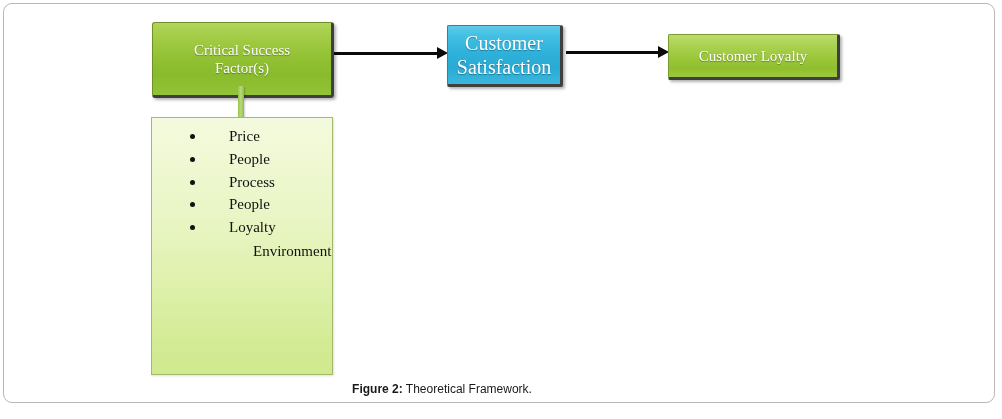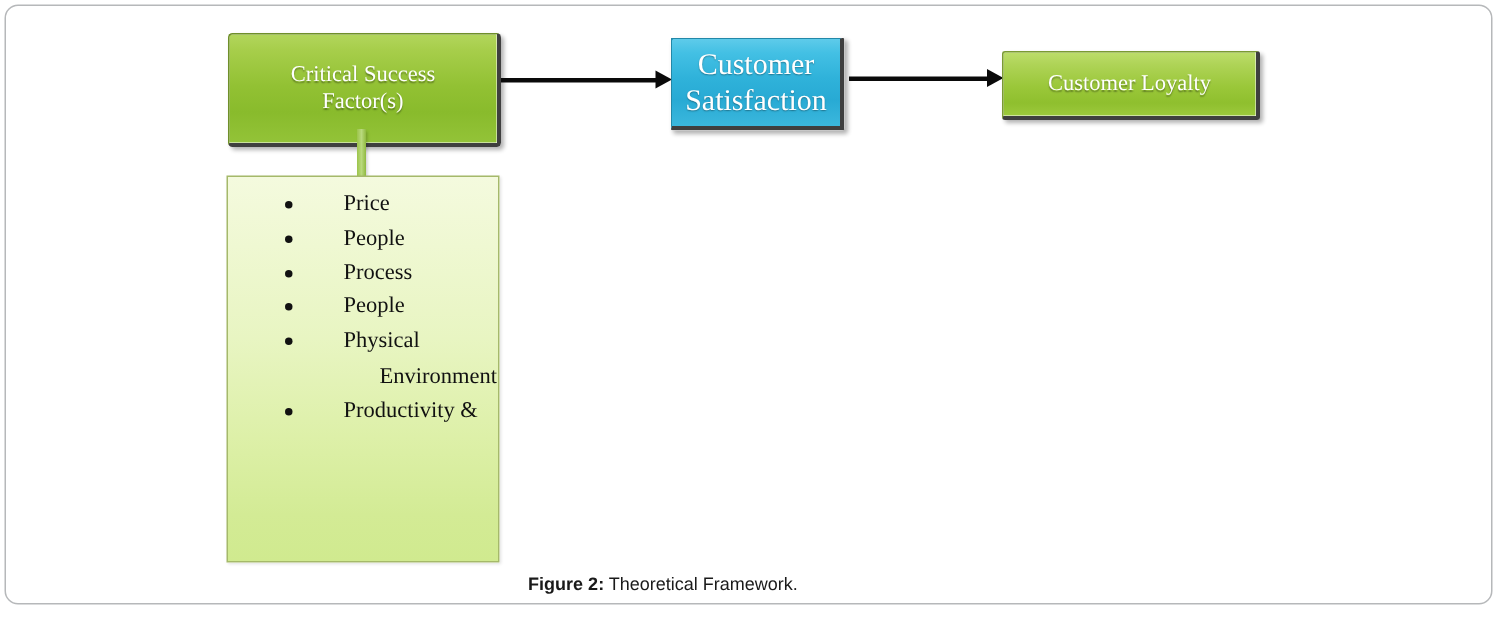--- a/index.html
+++ b/index.html
@@ -246,26 +246,22 @@
       <li>
         <span class="bullet-dot"></span>
         <span>Process</span>
       </li>
       <li>
         <span class="bullet-dot"></span>
         <span>People</span>
       </li>
       <li>
         <span class="bullet-dot"></span>
-        <span>Physical</span>
+        <span>Loyalty</span>
         <span class="item-line2">Environment</span>
-      </li>
-      <li>
-        <span class="bullet-dot"></span>
-        <span>Productivity  &amp;</span>
       </li>
     </ul>
   </div>
 
   <div id="figure-caption">
     <span class="caption-label">Figure 2:</span><span> Theoretical Framework.</span>
   </div>
 
 </div>
 

